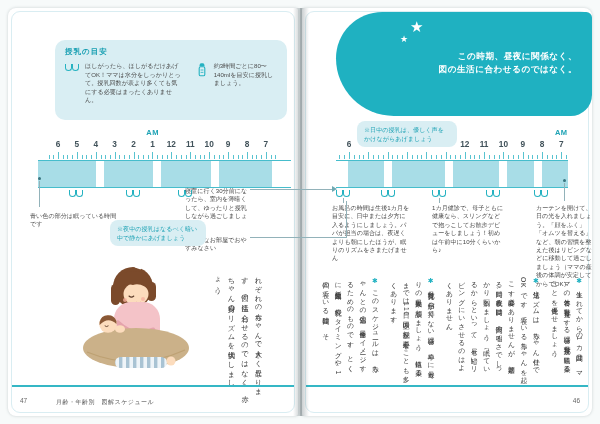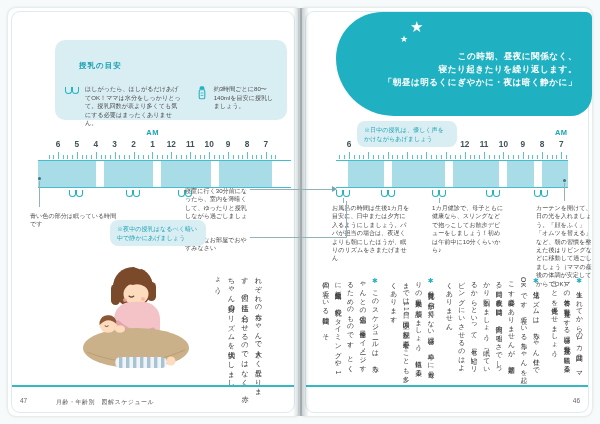--- a/index.html
+++ b/index.html
@@ -10,21 +10,21 @@
   .page-frame{position:absolute;inset:3px;border:1.2px solid #d9edf2;border-radius:9px;pointer-events:none;}
   .gutter{position:absolute;left:293px;top:8px;width:16px;height:408px;z-index:2;
     background:linear-gradient(90deg,rgba(90,105,110,0) 0%,rgba(90,105,110,.30) 42%,rgba(70,85,90,.55) 50%,rgba(90,105,110,.30) 58%,rgba(90,105,110,0) 100%);}
   
   .header-shape{position:absolute;left:34px;top:4px;right:0;height:104px;background:#1fb1c1;border-radius:48px 6px 22px 60px;z-index:1;}
   .hdr-title{position:absolute;top:17px;right:15px;color:#fff;font-size:14.5px;font-weight:bold;letter-spacing:1.5px;}
   .hdr-line{position:absolute;right:15px;color:#fff;font-size:8.6px;font-weight:bold;letter-spacing:.5px;white-space:nowrap;}
   .star{position:absolute;color:#fff;}
   
   .feed-box{position:absolute;left:47px;top:32px;width:232px;height:80px;background:#d9eef3;border-radius:10px;padding:7px 10px;box-sizing:border-box;}
-  .feed-box h3{margin:14px;font-size:7.5px;color:#189fb2;letter-spacing:1px;}
+  .feed-box h3{margin:0;font-size:7.5px;color:#189fb2;letter-spacing:1px;}
   .feed-cols{display:flex;margin-top:5px;}
   .feed-item{position:relative;padding-left:20px;}
   .feed-item p{margin:0;font-size:6.1px;line-height:8.6px;color:#4b4b4b;}
   .feed-item.c1{width:125px;}
   .feed-item.c2{width:82px;margin-left:12px;}
   .bubble{position:absolute;background:#d9eef3;border-radius:8px;padding:4px 7px;font-size:6.1px;line-height:9px;color:#1fa3b5;z-index:1;}
   
   .timeline{position:absolute;}
   .tl-period{position:absolute;top:0;transform:translateX(-50%);color:#1fa3b5;font-weight:bold;font-size:7.5px;letter-spacing:.5px;}
   .tl-hour{position:absolute;top:11px;transform:translateX(-50%);font-size:8.3px;font-weight:bold;color:#41525a;}
@@ -203,22 +203,21 @@
     <div class="foot-title">月齢・年齢別　図解スケジュール</div>
   </div>
 
   <div class="page page-right">
     <div class="page-frame"></div>
 
     <div class="header-shape">
       <span class="star" style="left:74px;top:6px;font-size:15px;">★</span>
       <span class="star" style="left:64px;top:22px;font-size:9px;">★</span>
       <div class="hdr-line" style="top:39px;">この時期、昼夜に関係なく、</div>
-      <div class="hdr-line" style="top:52px;">寝たり起きたりを繰り返します。</div>
-      <div class="hdr-line" style="top:65px;">「朝昼は明るくにぎやかに・夜は暗く静かに」</div>
+      <div class="hdr-line" style="top:52px;">図の生活に合わせるのではなく。</div>
     </div>
 
     <div class="bubble" style="left:55px;top:113px;width:86px;">※日中の授乳は、優しく声をかけながらあげましょう</div>
 
     <div class="timeline" id="tl-right" style="left:34px;top:120px;width:232px;height:80px;">
         <div class="tl-period" style="left: 47.2%;">PM</div>
         <div class="tl-period" style="left: 97.1%;">AM</div>
         <div class="tl-hour" style="left: 5.6%;">6</div>
         <div class="tl-hour" style="left: 13.92%;">5</div>
         <div class="tl-hour" style="left: 22.24%;">4</div>

